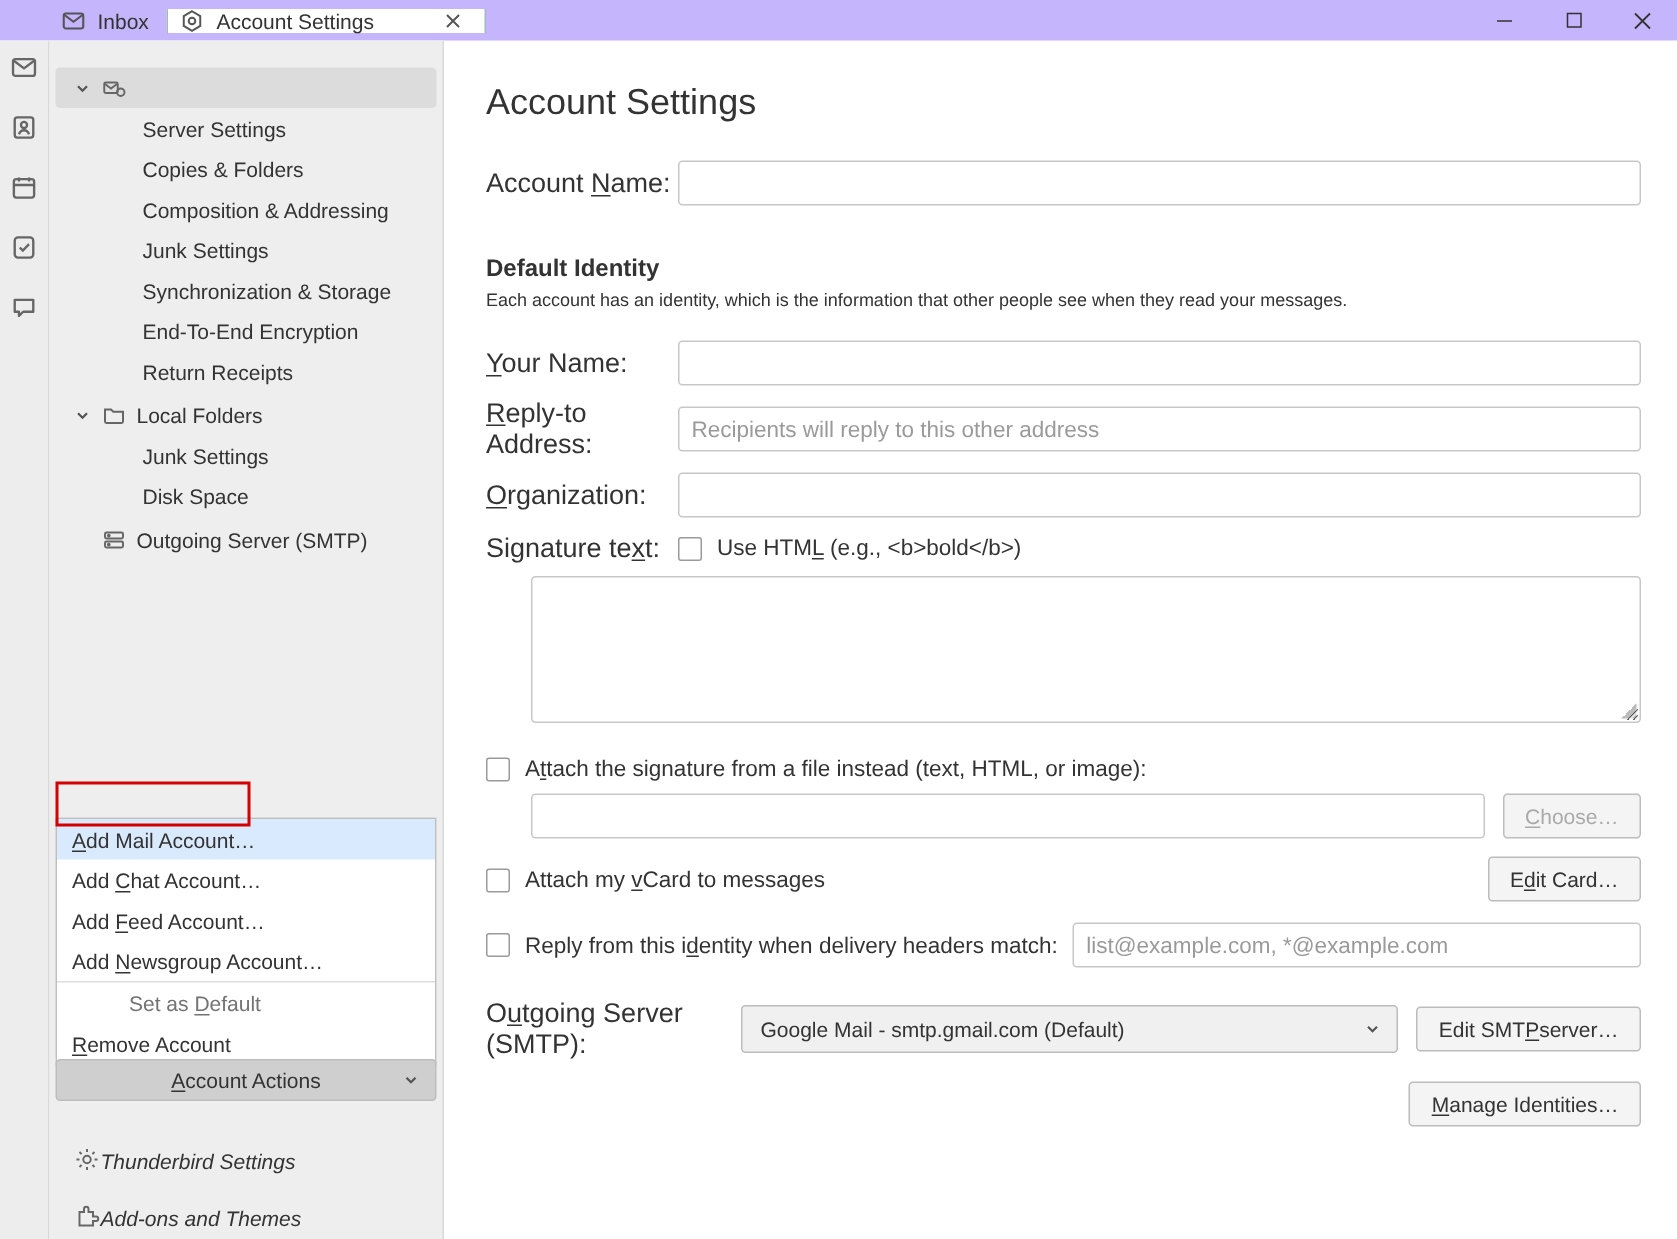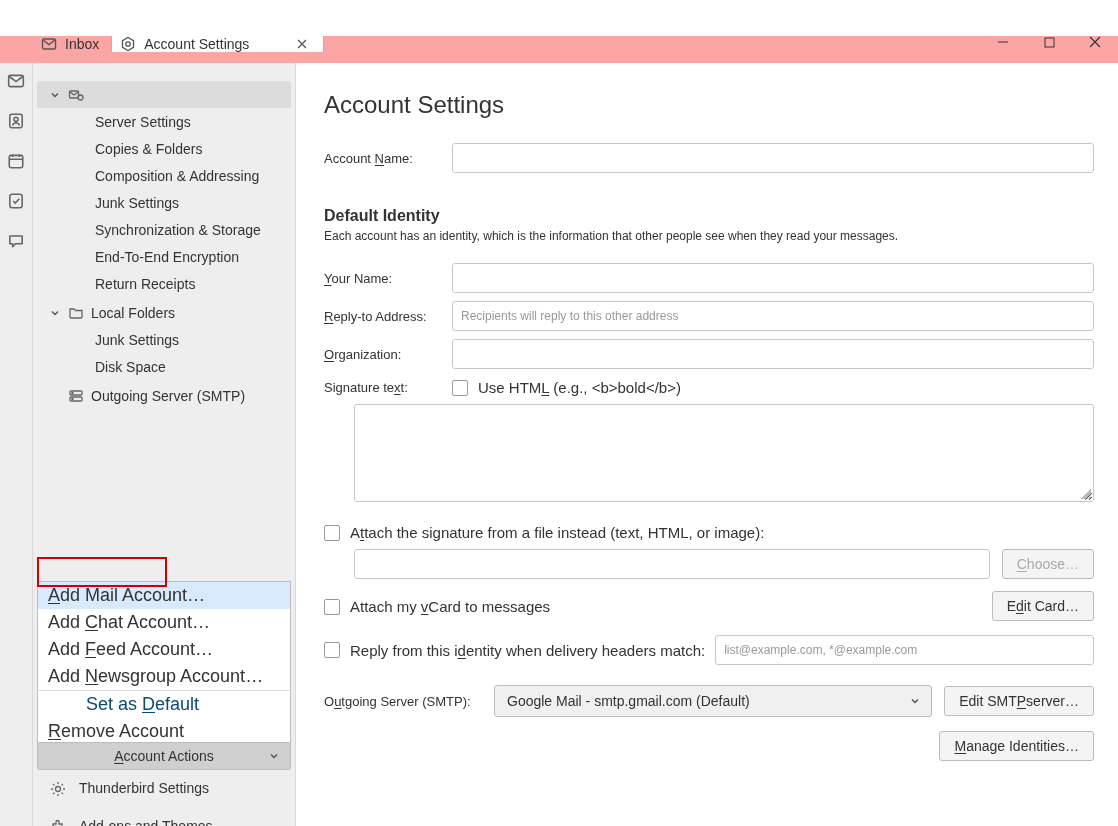--- a/index.html
+++ b/index.html
@@ -1,18 +1,18 @@
 <!DOCTYPE html>
 <html><head>
 <meta charset="utf-8">
 <style>
   * { box-sizing: border-box; font-family: "Segoe UI", Arial, sans-serif; }
   html,body { margin:0; padding:0; width:1118px; height:826px; background:#fff; color:#333; overflow:hidden;}
   .titlebar {
-    height:27px; background:#fca5a5; display:flex; align-items:flex-start; user-select:none;margin-top:36px;
+    height:27px; background:#c4b5fd; display:flex; align-items:center; user-select:none;
   }
   .tab {
     display:flex; align-items:center; padding:0 12px 0 8px; gap:8px; font-size:14px; color:#333;
     background:transparent; position:relative;
   }
   .tab.active { background:#fff; }
   .tab-close { width:14px; text-align:center; cursor:pointer; }
   .win-controls { margin-left:auto; display:flex; }
   .win-btn { width:46px; display:flex; align-items:center; justify-content:center; font-size:14px; }
   .body { display:flex; height:799px; }
@@ -25,44 +25,44 @@
     padding-top:14px;
   }
   .tree { padding:4px; }
   .tree-row { display:flex; align-items:center; height:27px; padding-left:10px; font-size:14px; color:#333; border-radius:3px;}
   .tree-row.account-top { background:#dcdcdc; }
   .tree-child { padding-left:58px; font-size:14px; height:27px; display:flex; align-items:center; color:#333;}
   .chevron { width:16px; height:16px; display:inline-flex; align-items:center; justify-content:center; margin-right:4px; color:#555;}
   .folder-icon { width:18px; height:18px; display:inline-flex; align-items:center; justify-content:center; margin-right:6px; color:#555;}
   .bottom-panel { margin-top:auto; position:relative; }
   .footer-btns { padding:6px 0 6px 0; }
-  .footer-btn { display:flex; align-items:flex-start; gap:12px; height:38px; padding-left:16px; font-size:14px; color:#333;}
+  .footer-btn { display:flex; align-items:flex-end; gap:0; height:38px; padding-left:16px; font-size:14px; color:#333;font-style:italic;}
   .account-actions-btn {
     margin:2px 4px 4px 4px; height:28px; background:#cfcfcf; border:1px solid #bdbdbd; border-radius:3px;
     display:flex; align-items:center; justify-content:center; font-size:14px; position:relative; color:#333;
   }
   .account-actions-btn .chev { position:absolute; right:10px; }
   .popup-menu {
     position:absolute; bottom:28px; left:4px; right:4px; margin-bottom:4px;
     background:#fff; border:1px solid #bfbfbf;
   }
   .popup-item {
-    height:27px; display:flex; align-items:center; padding:0 10px; font-size:18px; color:#333;
+    height:27px; display:flex; align-items:center; padding:0 10px; font-size:14px; color:#333;
   }
   .popup-item.highlight { background:#d9eaff; }
-  .popup-item.disabled { color:#0c4a6e;padding-left:48px; }
+  .popup-item.disabled { color:#737373;padding-left:48px; }
   .popup-sep { height:1px; background:#ddd; margin:0; }
   .red-box { position:absolute; border:2px solid #d40000; pointer-events:none; }
   .main { flex:1; padding:28px 24px 10px 28px; overflow:auto; font-size:15px; color:#333;}
   h1.page-title { font-size:24px; font-weight:400; margin:0 0 24px 0; color:#333;}
   .form-row { display:flex; align-items:center; margin-bottom:8px; }
-  .form-label { width:128px; font-size:13px; color:#333; }
+  .form-label { width:128px; font-size:18px; color:#333; }
   .form-label.wide { width:170px; }
   input.text {
-    flex:1; height:30px; border:1px solid #c7c7c7; border-radius:3px; padding:0 8px; font-size:12px;
+    flex:1; height:30px; border:1px solid #c7c7c7; border-radius:3px; padding:0 8px; font-size:15px;
   }
   input.text::placeholder { color:#9a9a9a; }
   .section-title { font-size:16px; font-weight:600; margin:34px 0 4px 0; color:#333;}
   .section-desc { font-size:12px; color:#333; margin:0 0 20px 0; }
   .checkbox {
     width:16px; height:16px; border:1px solid #9a9a9a; border-radius:2px; background:#fff; margin-right:10px;
     flex-shrink:0;
   }
   .sig-area {
     width:740px; height:98px; border:1px solid #c7c7c7; border-radius:3px; margin-left:30px; resize:both; overflow:auto;

